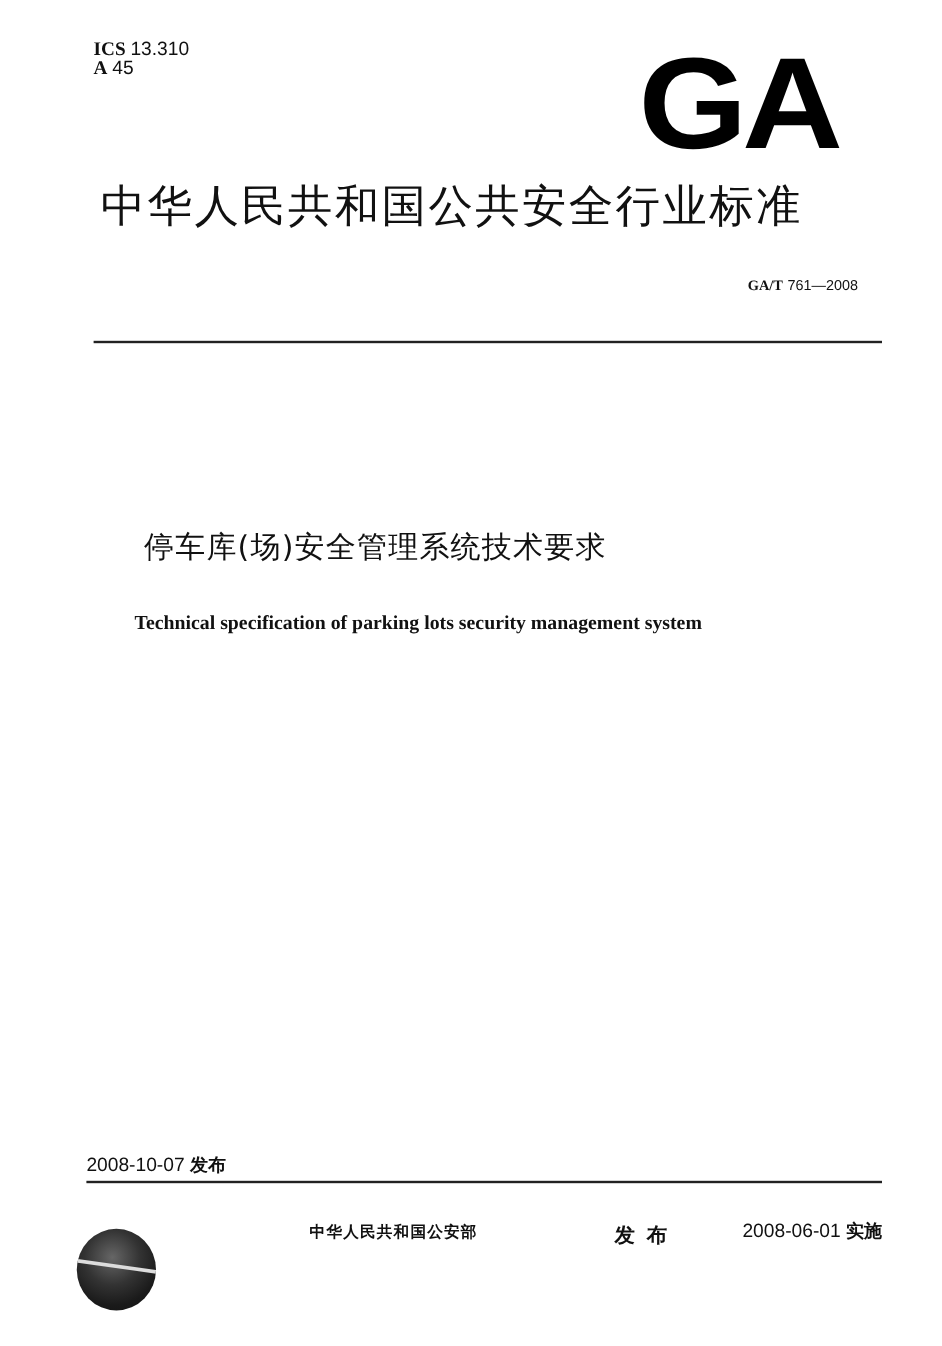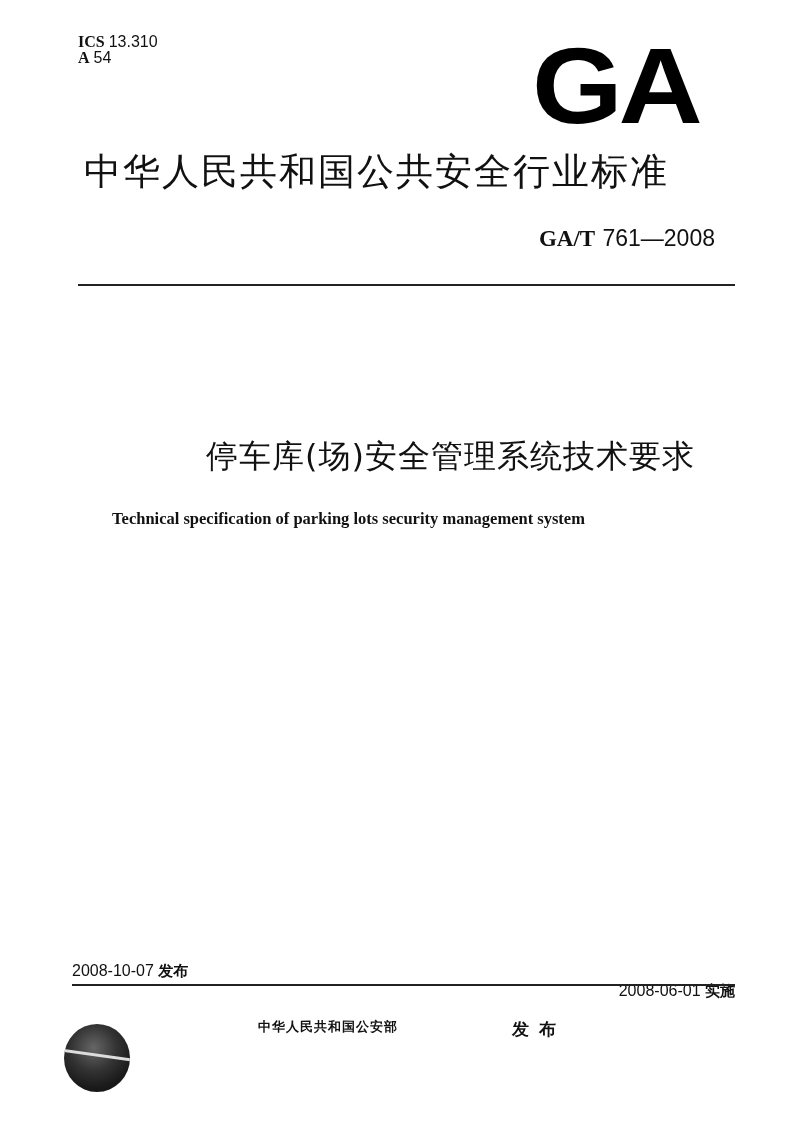--- a/index.html
+++ b/index.html
@@ -2,41 +2,41 @@
 <html><head>
 <meta charset="utf-8">
 <style>
   html, body { margin:0; padding:0; }
   body { width:785px; height:1122px; background:#ffffff; position:relative; overflow:hidden; color:#111; font-family:"DejaVu Sans", sans-serif; }
   .abs { position:absolute; }
   .ics { left:78px; top:34px; font-family:"Liberation Serif", serif; font-size:16px; line-height:16px; font-weight:bold; }
   .ics span.num { font-family:"Liberation Sans", sans-serif; font-weight:normal; }
   .logo { left:532px; top:36px; font-family:"Liberation Sans", sans-serif; font-weight:900; font-size:108px; line-height:100px; letter-spacing:-4px; transform:scaleX(1.08); transform-origin:left top; color:#000; }
   .org { left:84px; top:150px; font-size:37px; line-height:44px; letter-spacing:2px; font-weight:normal; }
-  .std { right:70px; top:227px; font-size:23px; line-height:22px; }
+  .std { right:70px; top:227px; font-size:12px; line-height:22px; }
   .std .ga { font-family:"Liberation Serif", serif; font-weight:bold; }
   .std .no { font-family:"Liberation Sans", sans-serif; }
   .rule-top { left:78px; top:284px; width:657px; height:2px; background:#222; }
-  .title-cn { left:135px; top:435px; width:560px; font-size:32px; line-height:42px; letter-spacing:1px;text-align:right; }
+  .title-cn { left:120px; top:435px; width:560px; font-size:25px; line-height:42px; letter-spacing:1px; }
   .title-en { left:0; top:509px; width:697px; text-align:center; font-family:"Liberation Serif", serif; font-weight:bold; font-size:16.5px; }
   .date-l { left:72px; top:962px; font-family:"Liberation Sans", sans-serif; font-size:16px; }
-  .date-r { right:50px; top:982px; font-family:"Liberation Sans", sans-serif; font-size:16px; }
+  .date-r { right:50px; top:1017px; font-family:"Liberation Sans", sans-serif; font-size:16px; }
   .date-l b, .date-r b { font-family:"DejaVu Sans", sans-serif; font-weight:bold; font-size:15px; }
   .rule-bot { left:72px; top:984px; width:663px; height:2px; background:#222; }
   .seal { left:64px; top:1024px; width:66px; height:68px; border-radius:50%; background:radial-gradient(circle at 45% 35%, #666 0%, #333 40%, #1a1a1a 70%, #111 100%); overflow:hidden; }
   .seal .band { position:absolute; left:-5px; top:30px; width:80px; height:3px; background:#ddd; transform:rotate(8deg); }
   .issuer { left:258px; top:1018px; font-size:13px; font-weight:bold; letter-spacing:1px; }
   .issue-word { left:512px; top:1018px; font-size:17px; font-weight:bold; letter-spacing:10px; }
 </style>
 </head>
 <body>
 
 <div class="abs ics">
   <div><span>ICS</span>&nbsp;<span class="num">13.310</span></div>
-  <div><span>A</span>&nbsp;<span class="num">54</span></div>
+  <div><span>A</span>&nbsp;<span class="num">45</span></div>
 </div>
 
 <div class="abs logo">GA</div>
 
 <div class="abs org">中华人民共和国公共安全行业标准</div>
 
 <div class="abs std">
   <span class="ga">GA/T</span>&nbsp;<span class="no">761—2008</span>
 </div>
 

